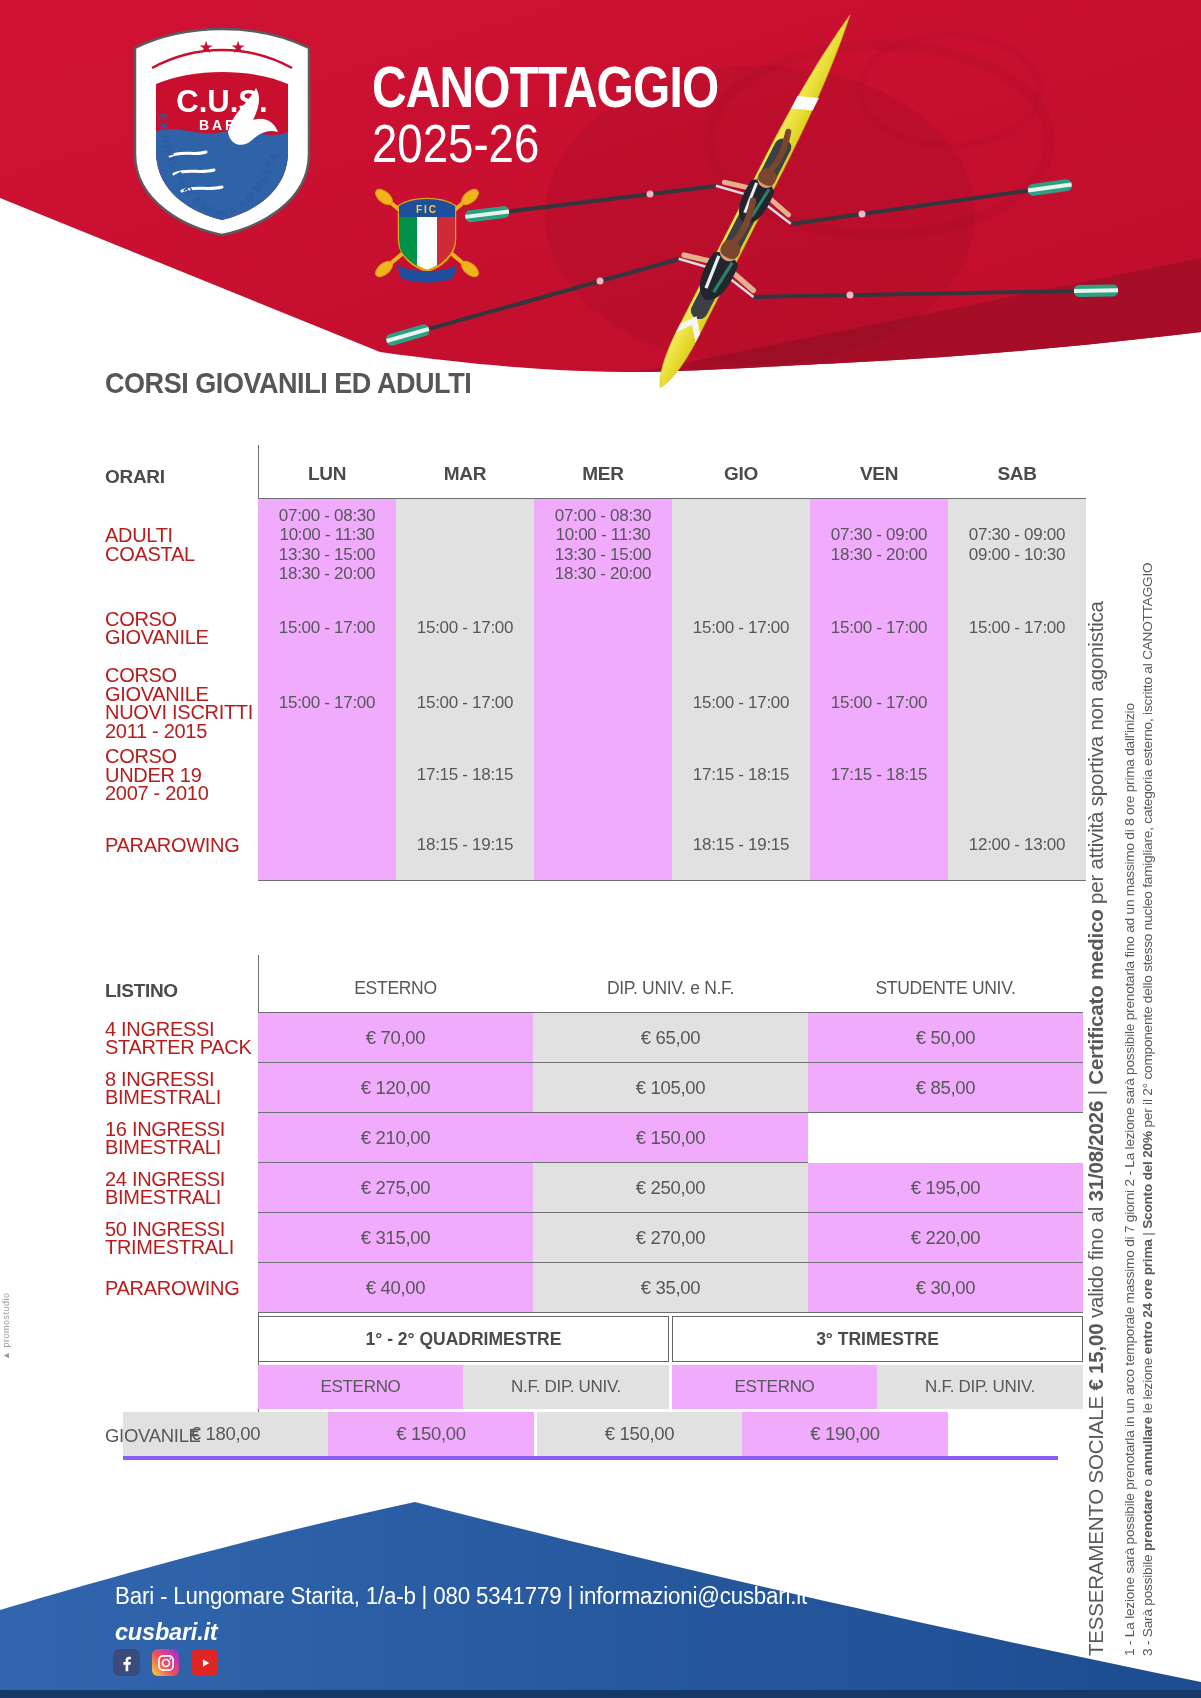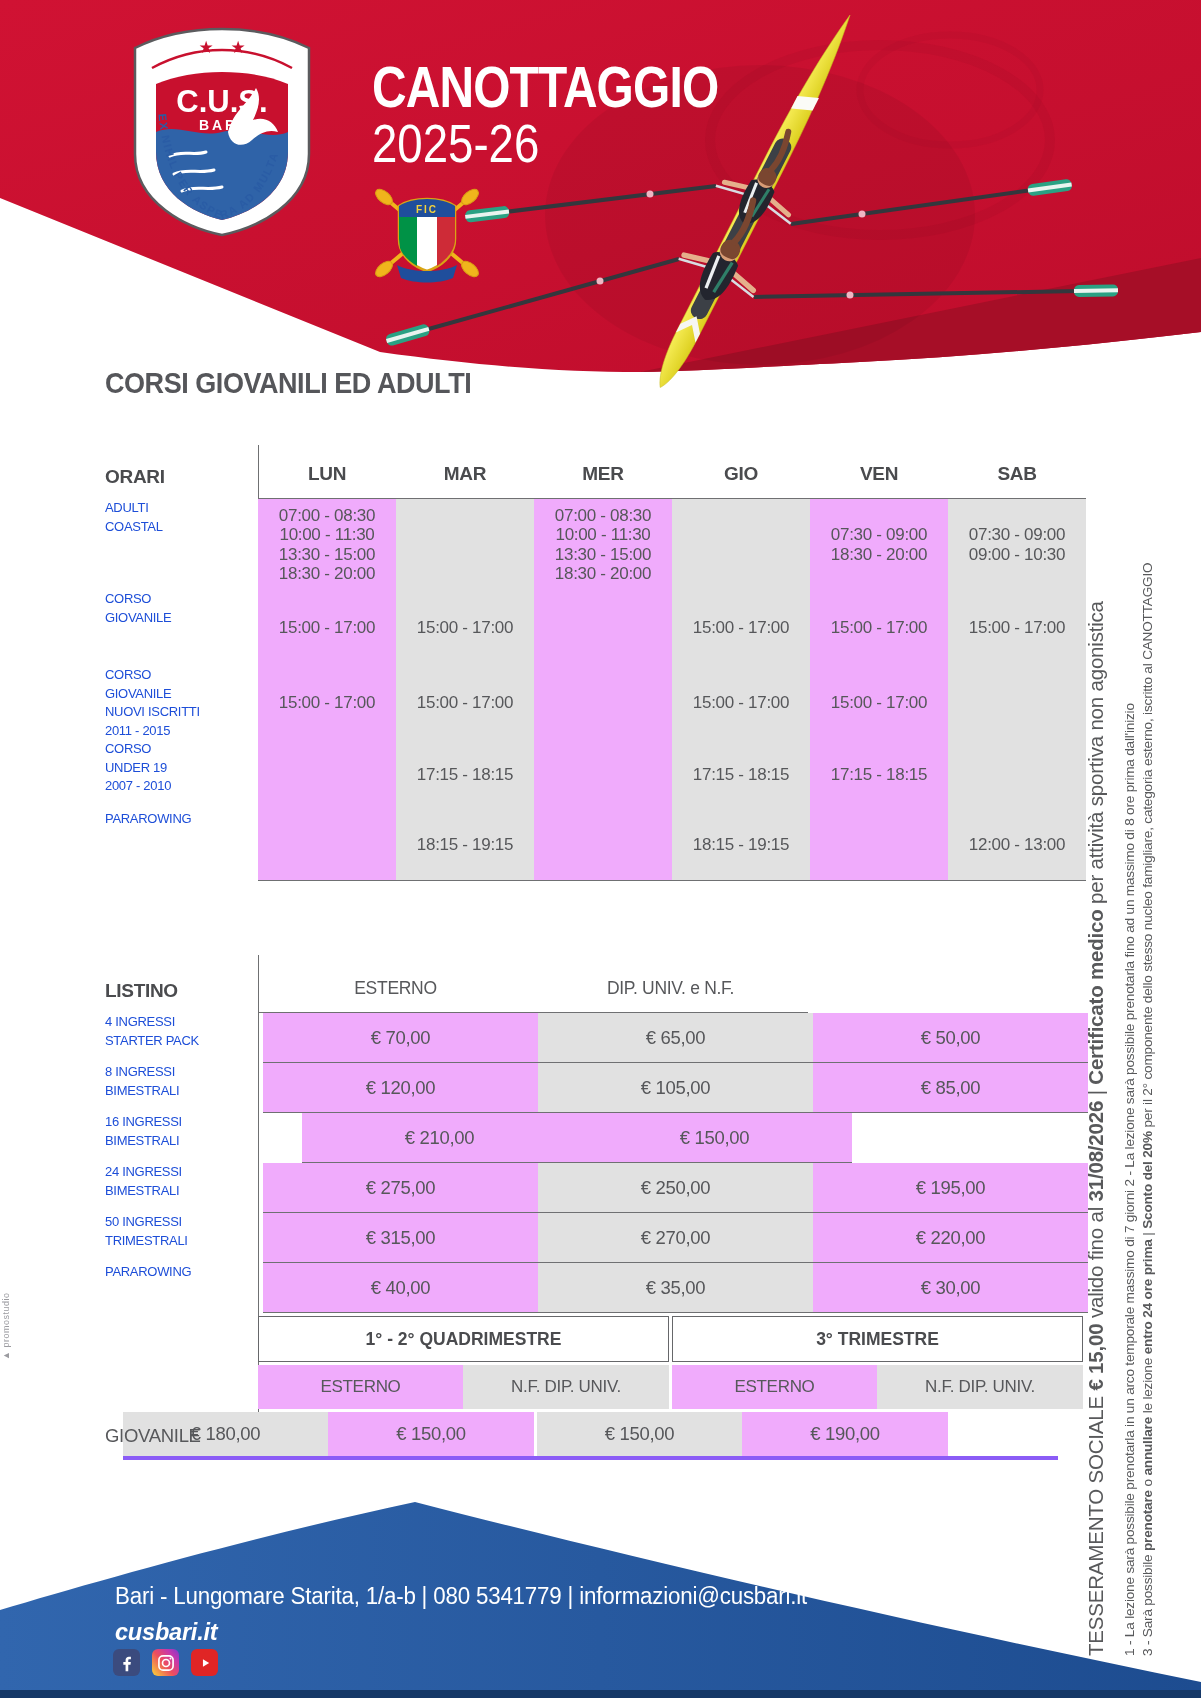--- a/index.html
+++ b/index.html
@@ -14,36 +14,36 @@
           transform:scaleX(.86);transform-origin:left top;letter-spacing:0;white-space:nowrap;}
 
   
   .section-title{left:105px;top:366px;font-size:30px;font-weight:800;color:#55565a;
                  transform:scaleX(.9);transform-origin:left top;letter-spacing:-.5px;white-space:nowrap;}
 
   
   .vline{position:absolute;width:1px;background:#6f7072;}
   .t-wrap{position:absolute;left:105px;}
   .s-head,.s-row,.p-head,.p-row{display:flex;}
-  .s-label,.p-label{width:153px;display:flex;flex-direction:column;
-                    font-size:13px;line-height:18.5px;color:#1d4ed8;letter-spacing:-.3px;}
+  .s-label,.p-label{width:153px;display:flex;flex-direction:column;justify-content:center;
+                    font-size:20px;line-height:18.5px;color:#b91c1c;letter-spacing:-.3px;}
   .corner{justify-content:flex-end;padding-bottom:13px;font-weight:800;font-size:19px;color:#4a4b4e;}
   .s-days,.p-cols{display:flex;align-items:flex-end;border-bottom:1px solid #6f7072;}
   .s-day{width:138px;text-align:center;font-weight:800;font-size:19px;color:#4a4b4e;
          padding-bottom:13px;letter-spacing:-.3px;}
   .p-col{width:275px;text-align:center;font-size:17.5px;color:#57585b;padding-bottom:13px;letter-spacing:-.3px;}
   .s-head{height:54px;}  .p-head{height:58px;}
   .s-cells,.p-cells{display:flex;border-bottom:1px solid #6f7072;}
   .s-cell{width:138px;display:flex;flex-direction:column;justify-content:center;align-items:center;}
   .p-cell{width:275px;display:flex;justify-content:center;align-items:center;
           font-size:18.5px;color:#56575a;letter-spacing:-.3px;}
   .cl{background:#f0abfc;} .cd{background:#e1e1e1;}
   .time{font-size:17px;line-height:19.5px;color:#56575a;letter-spacing:-.3px;white-space:nowrap;}
   .sr0{height:91px;} .sr1{height:76px;} .sr2{height:74px;} .sr3{height:70px;} .sr4{height:70px;}
-  .p-row{height:50px;gap:44px;}
+  .p-row{height:50px;}
 
   
   .g-block{position:absolute;left:105px;top:1316px;width:983px;}
   .g-row{display:flex;margin-left:153px;}
   .g-head .g-hcell{box-sizing:border-box;width:411px;height:46px;border:1px solid #66676a;background:#fff;
           display:flex;align-items:center;justify-content:center;font-weight:800;font-size:17.5px;color:#4a4b4e;}
   .g-gap{width:3px;}
   .g-sub,.g-val{margin-top:3px;}
   .g-cell{display:flex;align-items:center;justify-content:center;letter-spacing:-.3px;}
   .g-sub .g-cell{height:44px;font-size:17px;color:#57585b;}
@@ -334,20 +334,21 @@
       </div>
   </div>
 
   <div class="vline" style="left:258px;top:955px;height:501px;"></div>
   <div class="t-wrap" style="top:955px;width:983px;">
     <div class="p-head">
       <div class="p-label corner">LISTINO</div>
       <div class="p-cols">
           <div class="p-col">ESTERNO</div>
           <div class="p-col">DIP. UNIV. e N.F.</div>
+          <div class="p-col">STUDENTE UNIV.</div>
         </div>
     </div>
     <div>
         <div class="p-row">
           <div class="p-label">
             <div>4 INGRESSI</div>
             <div>STARTER PACK</div>
           </div>
           <div class="p-cells">
             <div class="p-cell cl">€ 70,00</div>

